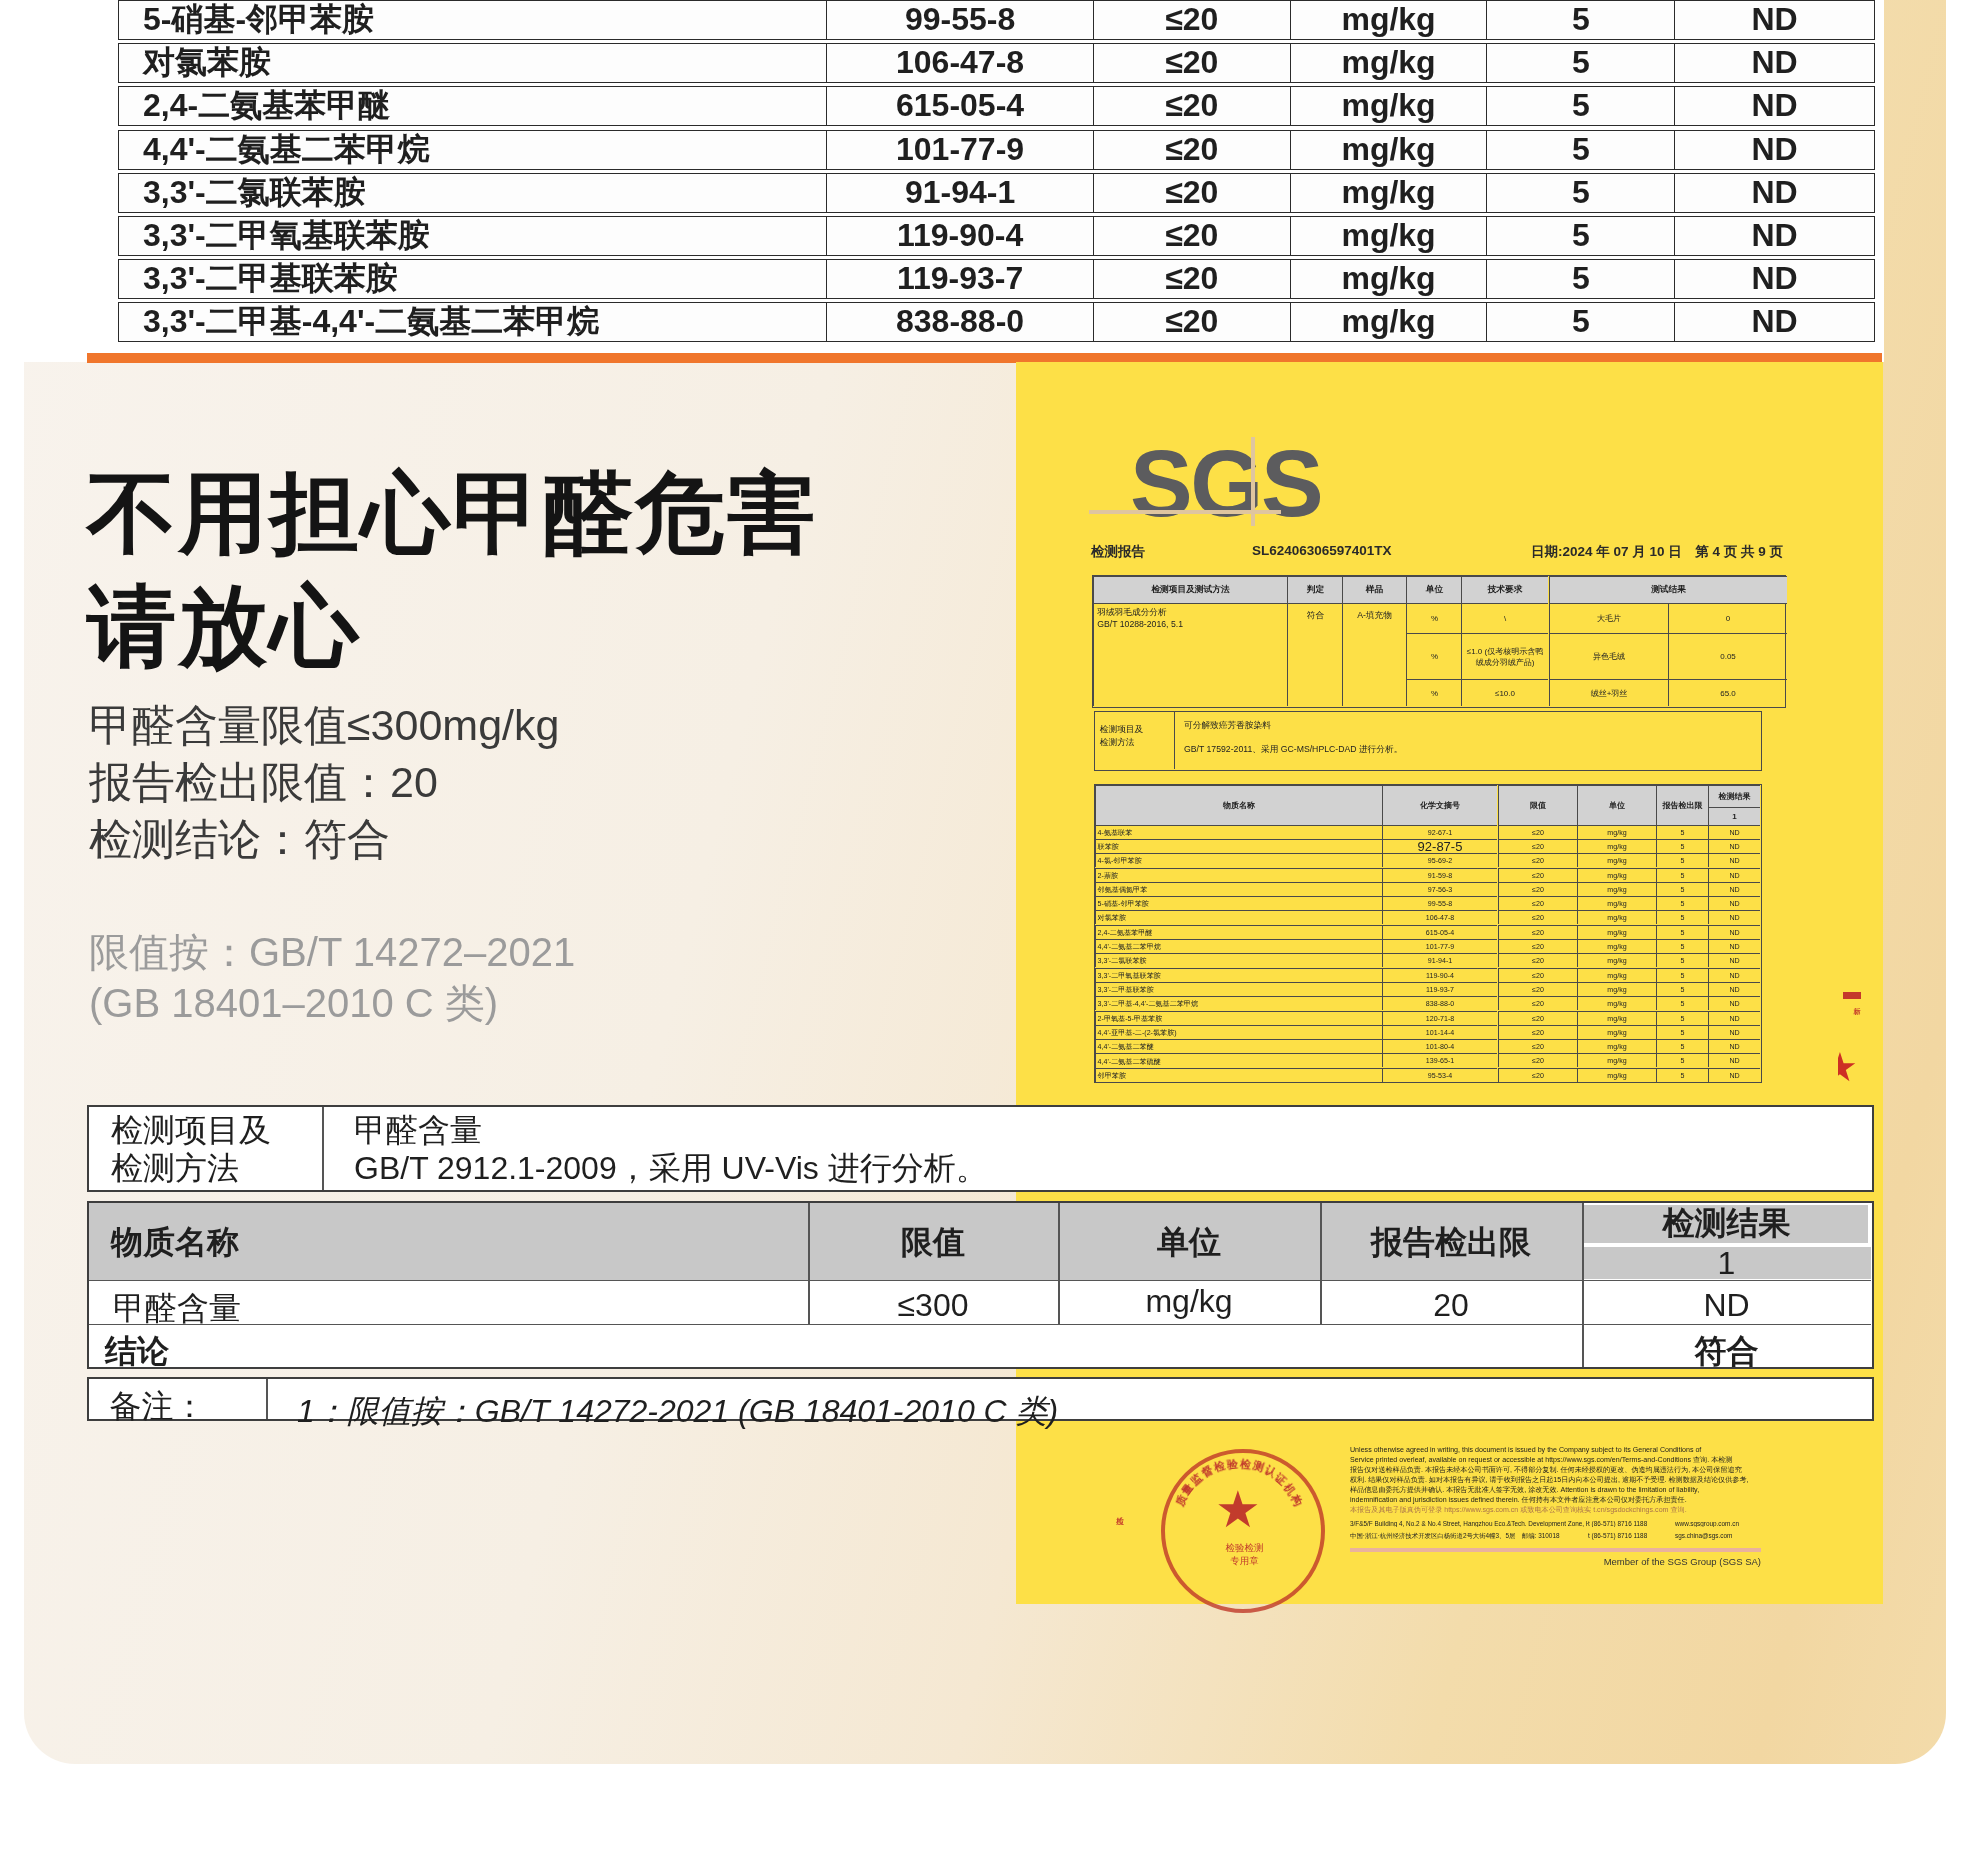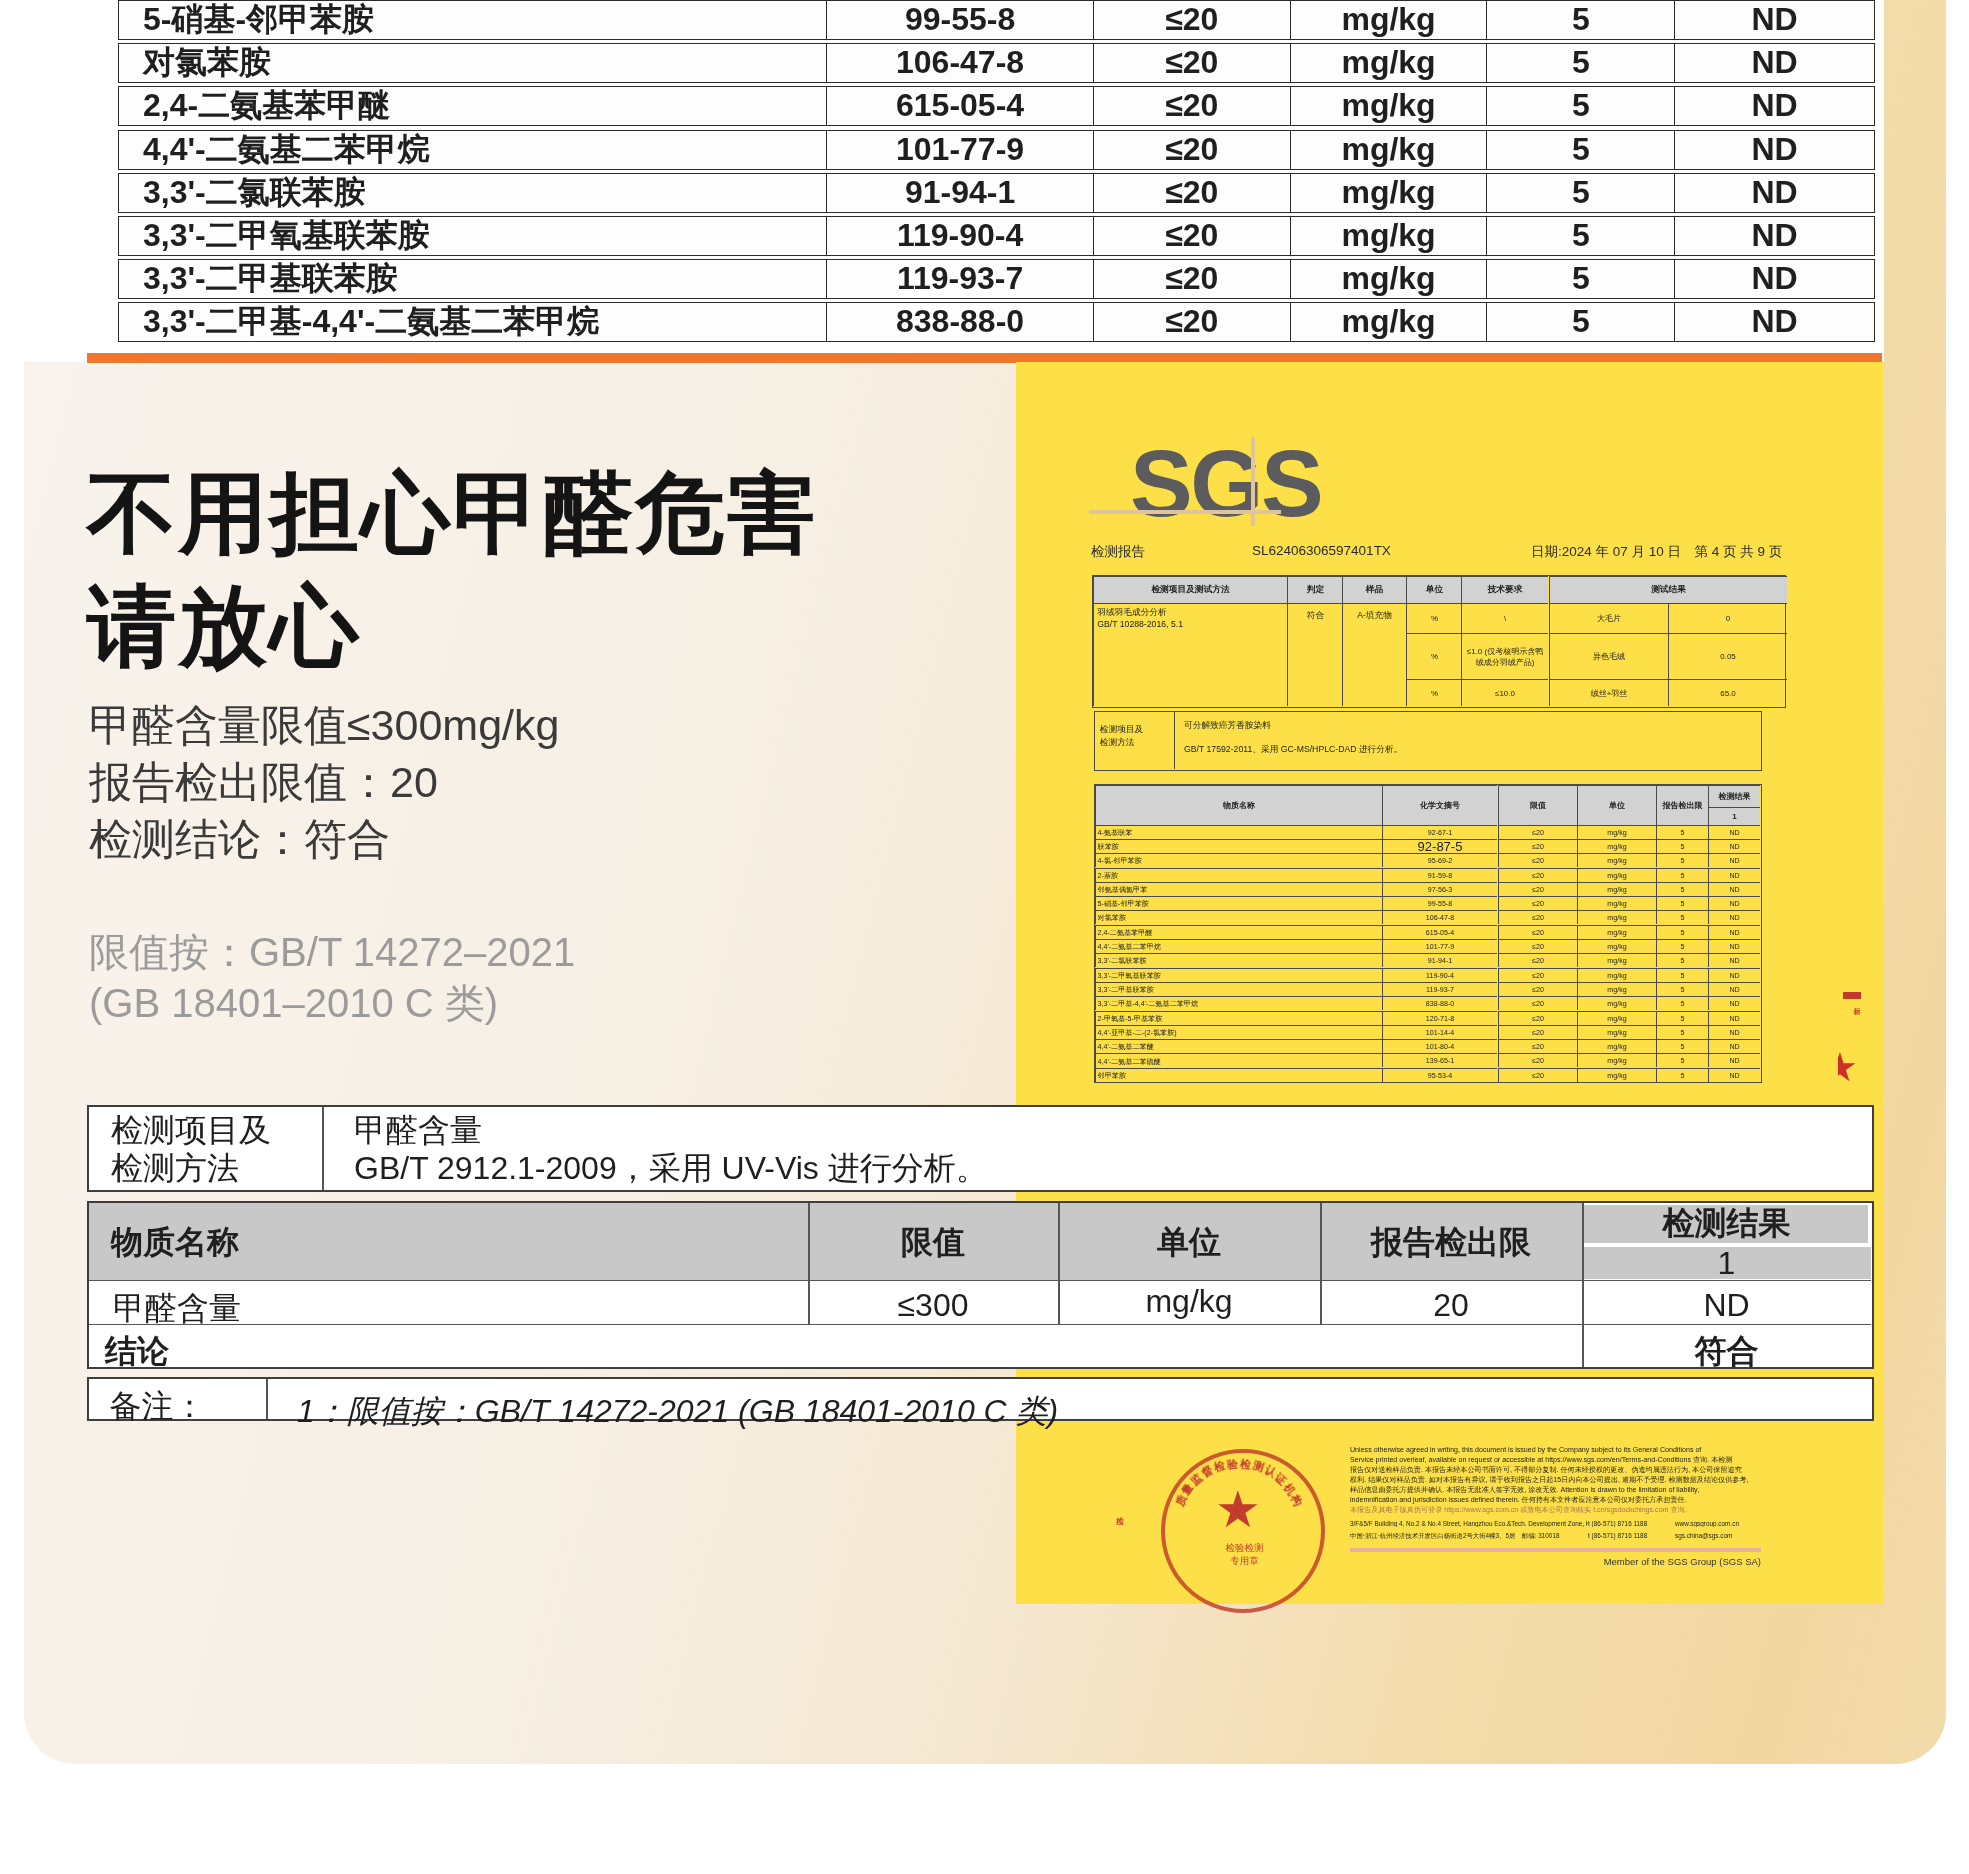--- a/index.html
+++ b/index.html
@@ -23,21 +23,21 @@
   .tc6{width:200px;border-left:1.6px solid #2b2b2b;height:100%;line-height:37px;}
   
   .headline{left:87px;top:457px;font-size:89px;line-height:113px;font-weight:900;color:#141414;letter-spacing:2.4px;}
   .bodytext{left:89px;top:697px;font-size:43px;line-height:57px;font-weight:500;color:#3a3a3a;}
   .notetext{left:89px;top:927px;font-size:40px;line-height:51px;color:#9b9b9b;}
   
   .sgs-panel{left:1016px;top:362px;width:867px;height:1242px;background:#fde047;font-color:#333;}
   .sgs-logo{left:114px;top:68px;font-size:94px;font-weight:800;color:#5c5c5e;letter-spacing:-2.4px;}
   .sgs-hline{left:73px;top:148px;width:192px;height:4px;background:#dfc59f;}
   .sgs-vline{left:235px;top:75px;width:4px;height:89px;background:#dfc59f;}
-  .rep-head{top:181px;font-size:13.5px;font-weight:400;color:#2a2a2a;filter:blur(0.2px);}
+  .rep-head{top:181px;font-size:13.5px;font-weight:700;color:#2a2a2a;filter:blur(0.2px);}
   .mini{position:absolute;box-sizing:border-box;border:1.6px solid #4a4a4a;font-size:8.7px;color:#222;filter:blur(0.3px);}
   .mini .hd{background:#d2d2d2;font-weight:700;}
   .mcell{box-sizing:border-box;border-left:0.8px solid #4a4a4a;border-top:0.8px solid #4a4a4a;
          display:flex;align-items:center;justify-content:center;text-align:center;padding:0.8px 1.6px;}
   .gray-div{left:71px;top:743px;width:683px;height:5.6px;background:#9a9a9a;}
   
   .stamp-ring{left:145px;top:1087px;width:156px;height:156px;border-radius:50%;
               border:4px solid rgba(191,56,40,.8);filter:blur(0.6px);}
   .stamp-star{color:#c23b2c;font-size:51px;filter:blur(0.6px);}
   .stamp-txt{color:#c23b2c;text-align:center;font-size:9.5px;filter:blur(0.6px);}

